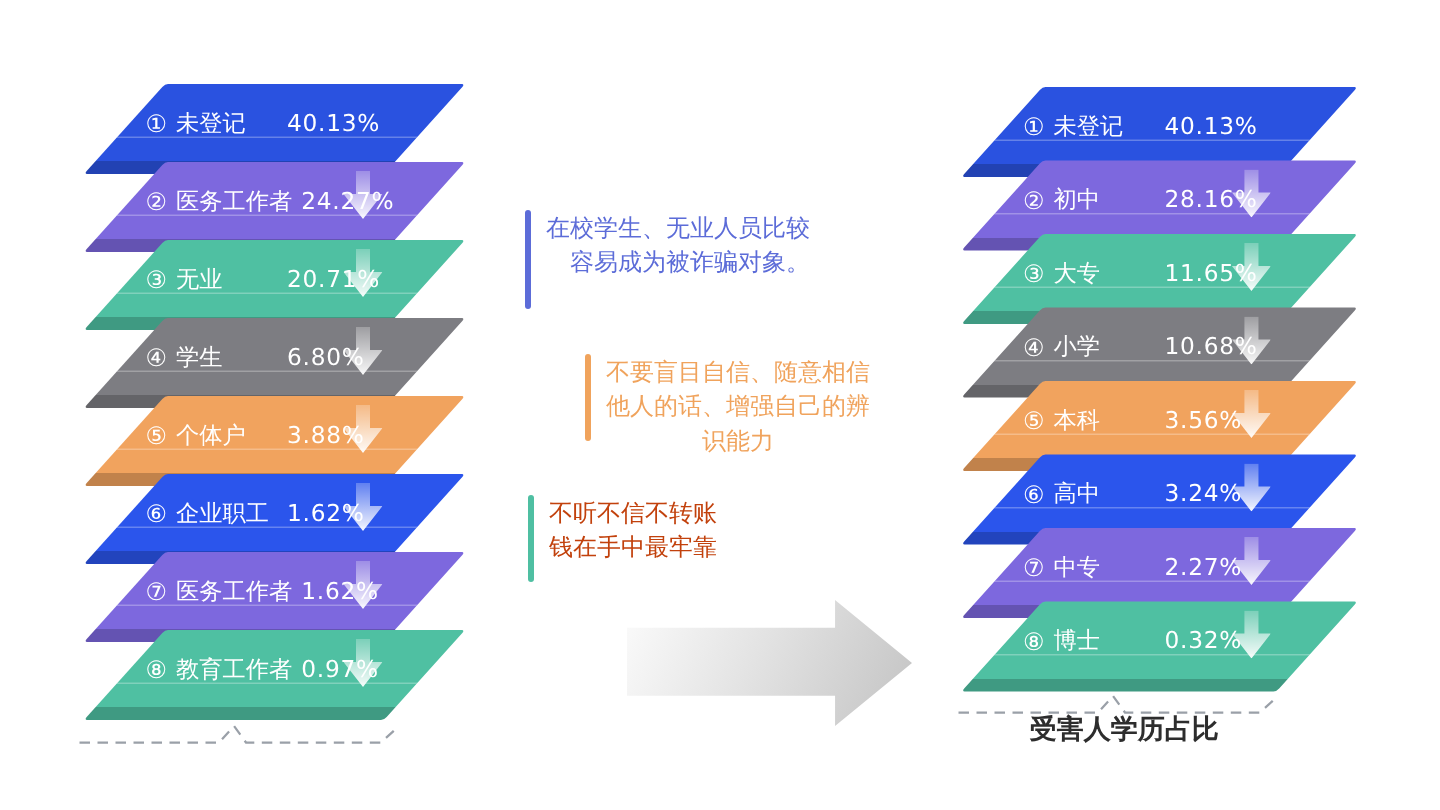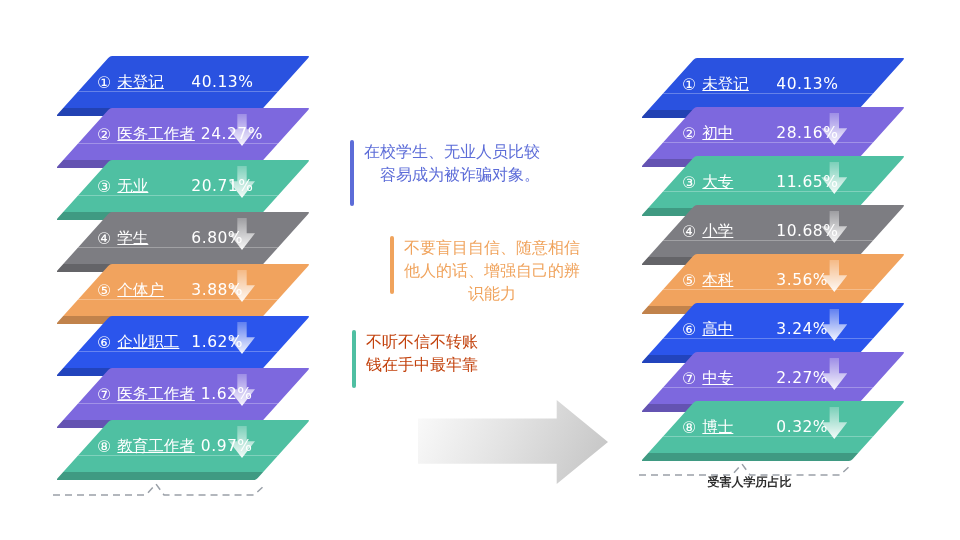--- a/index.html
+++ b/index.html
@@ -14,31 +14,31 @@
   .stack-left{left:83px;top:56px;width:200px;height:440px;}
   .stack-right{left:668px;top:58px;width:210px;height:420px;}
   .row{position:absolute;left:0;width:100%;height:60px;}
   .slab{position:absolute;inset:0;transform:skewX(-42deg);border-radius:2px;}
   .slab::after{content:"";position:absolute;left:0;right:0;top:58%;
                border-top:1px solid rgba(255,255,255,0.28);}
   .content{position:absolute;left:0;top:0;width:100%;height:52px;
            display:flex;align-items:center;padding-left:14px;
            color:#fff;font-size:15.5px;font-weight:500;white-space:nowrap;}
   .num{margin-right:6px;font-size:16px;}
-  .lbl{min-width:68px;margin-right:6px;text-decoration:underline;}
+  .lbl{min-width:68px;margin-right:6px;}
   .val{letter-spacing:0.5px;}
   .dn-arrow{position:absolute;left:73%;top:6px;width:26px;height:32px;
             background:linear-gradient(to bottom,rgba(255,255,255,0.25),rgba(255,255,255,0.95));
             clip-path:polygon(32% 0,68% 0,68% 48%,100% 48%,50% 100%,0 48%,32% 48%);}
 
   
   .brace{position:absolute;}
   .brace-left{left:52px;top:482px;}
   .brace-right{left:638px;top:462px;}
-  .caption{position:absolute;width:215px;text-align:center;font-size:12px;
+  .caption{position:absolute;width:215px;text-align:center;font-size:18px;
            font-weight:700;color:#2d2d2d;}
   .caption-left{left:53px;top:496px;}
   .caption-right{left:642px;top:474px;}
 
   
   .note{position:absolute;display:flex;}
   .note-bar{width:4px;border-radius:2px;margin-right:10px;flex:0 0 4px;}
   .note-text{font-size:16px;line-height:1.45;white-space:pre-line;font-weight:500;}
   .note-0{left:350px;top:140px;text-align:right;}
   .note-0 .note-bar{height:66px;}

